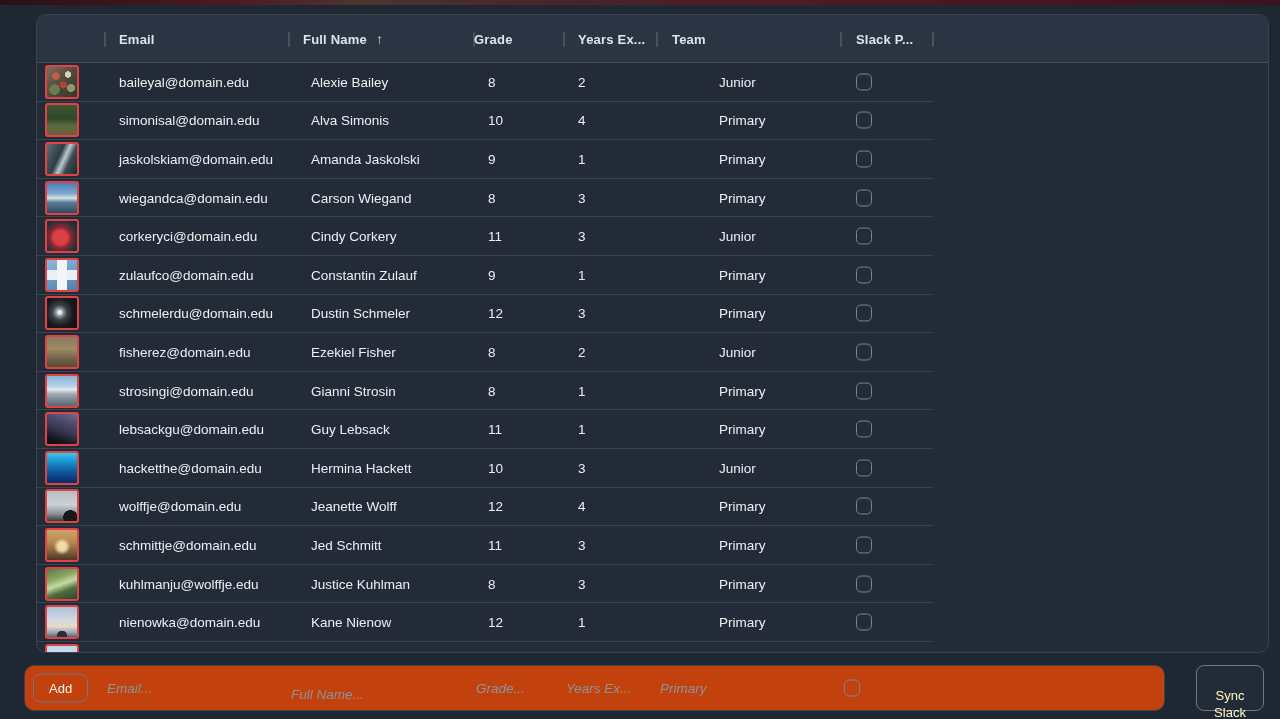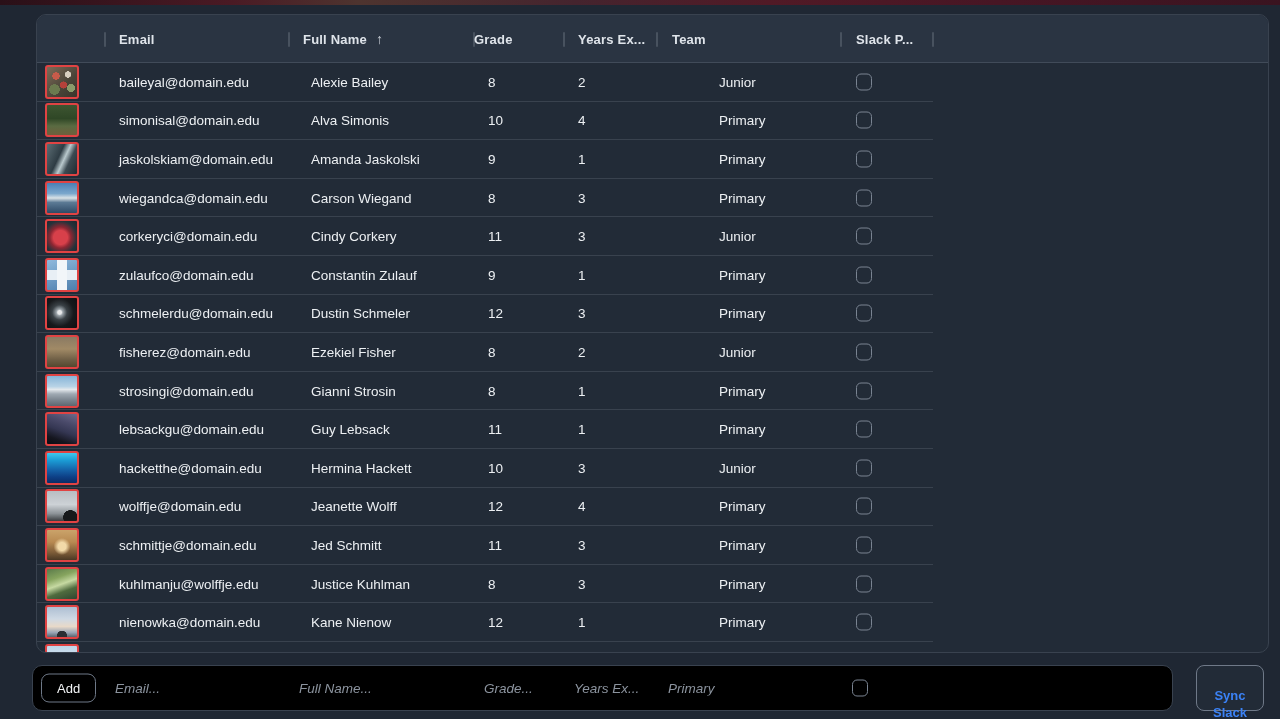--- a/index.html
+++ b/index.html
@@ -61,46 +61,46 @@
   .tc-grade    { left:451px; }
   .tc-years    { left:541px; }
   .tc-team     { left:635px;margin-left:47px; }
   .checkbox {
     position:absolute; left:819px; top:50%; transform:translateY(-50%);
     width:16px; height:17px;
     border:1.5px solid #7A8492; border-radius:5px;
     background:transparent; cursor:pointer;
   }
   .footer-bar {
-    position:absolute; left:32px; top:665px; width:1141px; height:46px;
-    background:#000000; border:1px solid #39424F; border-radius:10px;
+    position:absolute; left:24px; top:665px; width:1141px; height:46px;
+    background:#c2410c; border:1px solid #39424F; border-radius:10px;
   }
   .add-btn {
     position:absolute; left:8px; top:50%; transform:translateY(-50%);
     padding:6px 15px; font-size:13px; font-family:inherit; color:#F2F4F6;
     background:transparent; border:1px solid #6F7988; border-radius:8px;
     cursor:pointer;
   }
   .finput {
     position:absolute; top:50%; transform:translateY(-50%);
     background:transparent; border:none; outline:none;
     font-size:13.5px; color:#EDF0F3; font-family:inherit;
   }
   .finput::placeholder { color:#8C949F; font-style:italic; opacity:1; }
   .fi-email    { left:82px;  width:160px; }
-  .fi-fullname { left:266px; width:160px; }
+  .fi-fullname { left:266px; width:160px;margin-top:6px; }
   .fi-grade    { left:451px; width:80px; }
   .fi-years    { left:541px; width:85px; }
   .fi-team     { left:635px; width:130px; }
   .fcheckbox { left:819px; }
   .sync-btn {
     position:absolute; left:1196px; top:665px; width:68px; height:46px;
     background:#222B37; border:1px solid #6F7988; border-radius:8px;
-    color:#3b82f6; font-size:13px; line-height:17px; font-family:inherit;
-    text-align:center; cursor:pointer; padding-top:21px;font-weight:bold;
+    color:#fef9c3; font-size:13px; line-height:17px; font-family:inherit;
+    text-align:center; cursor:pointer; padding-top:21px;
   }
   .sync-btn span { display:block; }
 </style>
 </head>
 <body>
 
 <div class="topstrip"></div>
 
 <div class="card">
   <div class="thead">

